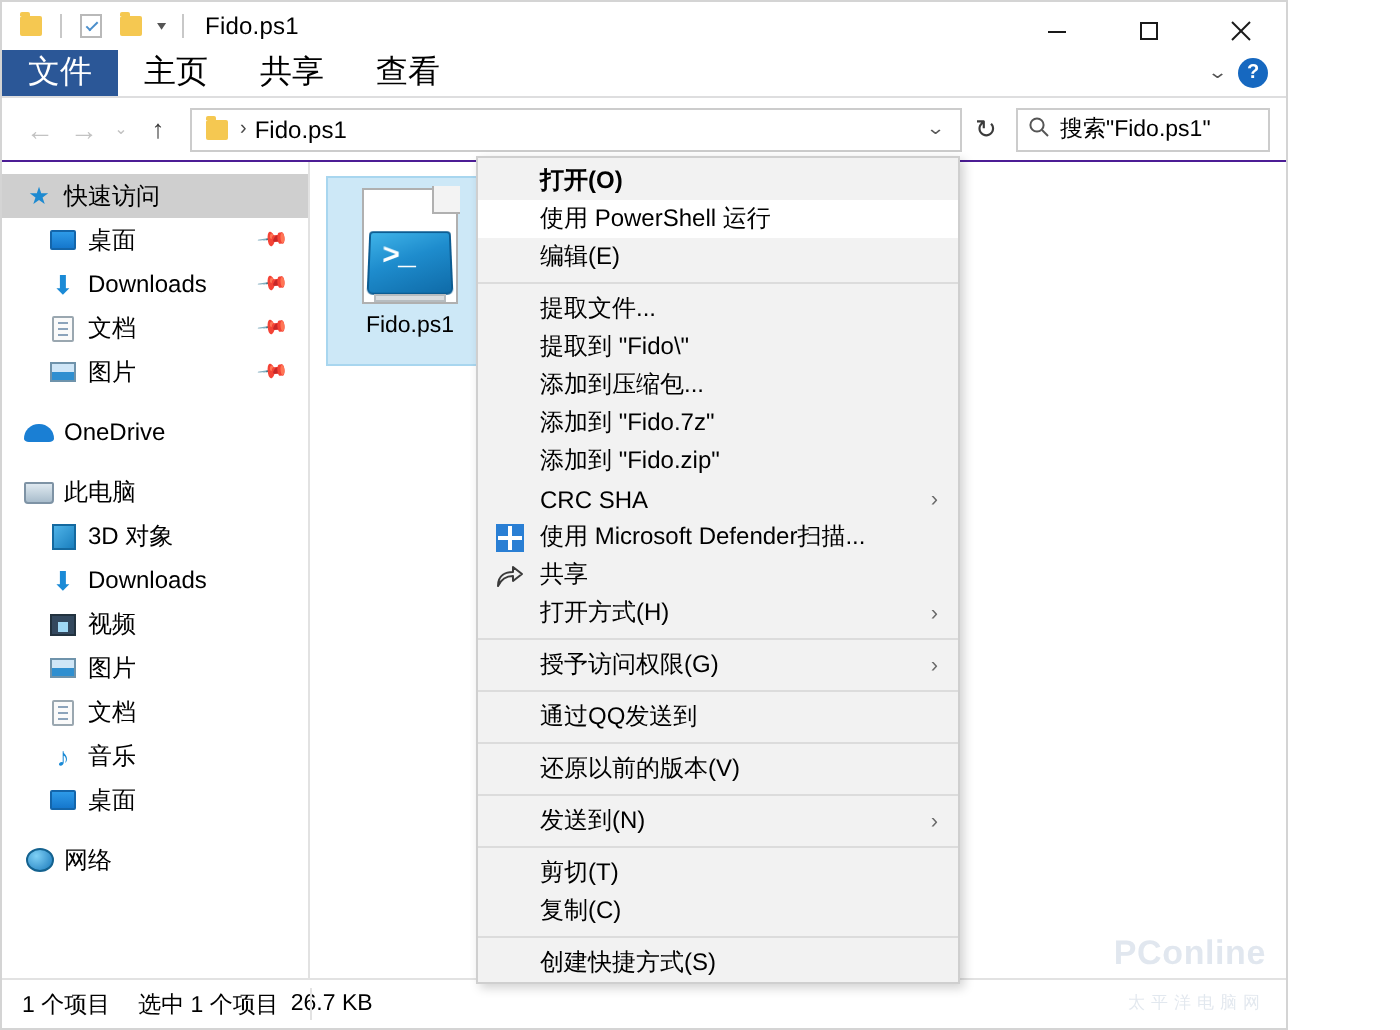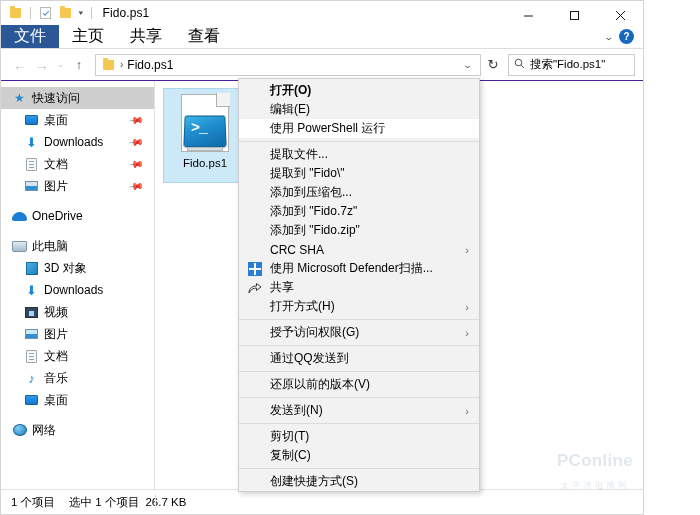--- a/index.html
+++ b/index.html
@@ -552,22 +552,22 @@
     position: absolute;
     top: 6px; left: 1px;
     width: 12px; height: 2px;
     background: #fff;
   }
 
   
   .watermark {
     position: absolute;
     right: 10px;
-    bottom: 25px;
-    text-align: center;
+    bottom: 9px;
+    text-align: right;
     pointer-events: none;
     z-index: 60;
     opacity: 0.55;
   }
   .wm-main {
     font-size: 17px;
     font-weight: bold;
     color: #c9d4e2;
     letter-spacing: 0.3px;
     line-height: 1;
@@ -806,26 +806,26 @@
     <span>26.7 KB</span>
     <div class="status-divider"></div>
   </div>
 
   <div class="ctxmenu">
 
     <div class="mi bold">
       <span>打开(O)</span>
     </div>
 
-    <div class="mi">
-      <span>编辑(E)</span>
-    </div>
-
     <div class="mi hover">
       <span>使用 PowerShell 运行</span>
+    </div>
+
+    <div class="mi">
+      <span>编辑(E)</span>
     </div>
 
     <div class="msep"></div>
 
     <div class="mi">
       <span>提取文件...</span>
     </div>
 
 
     <div class="mi">

